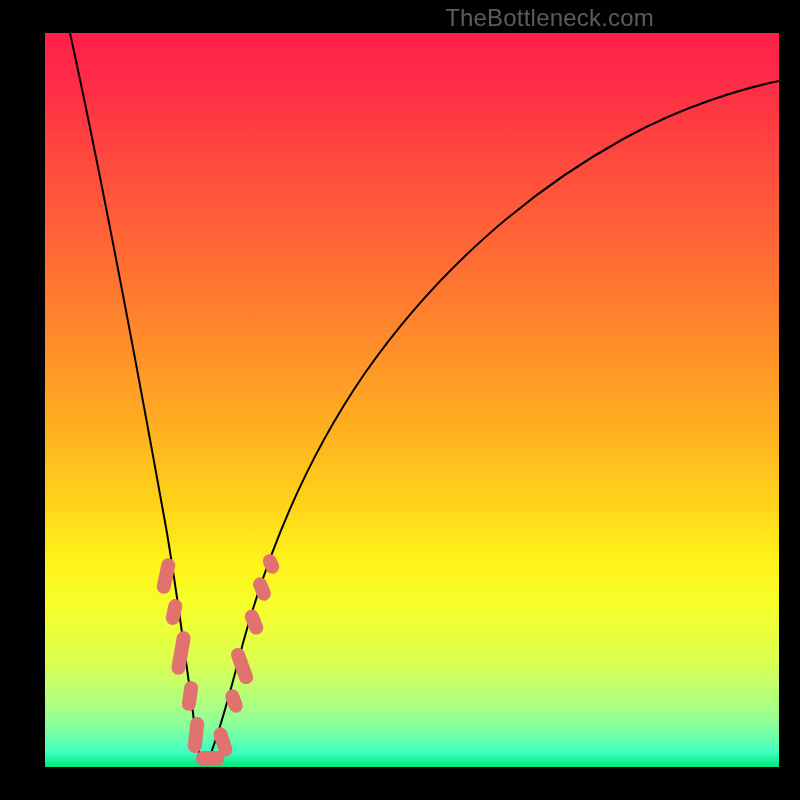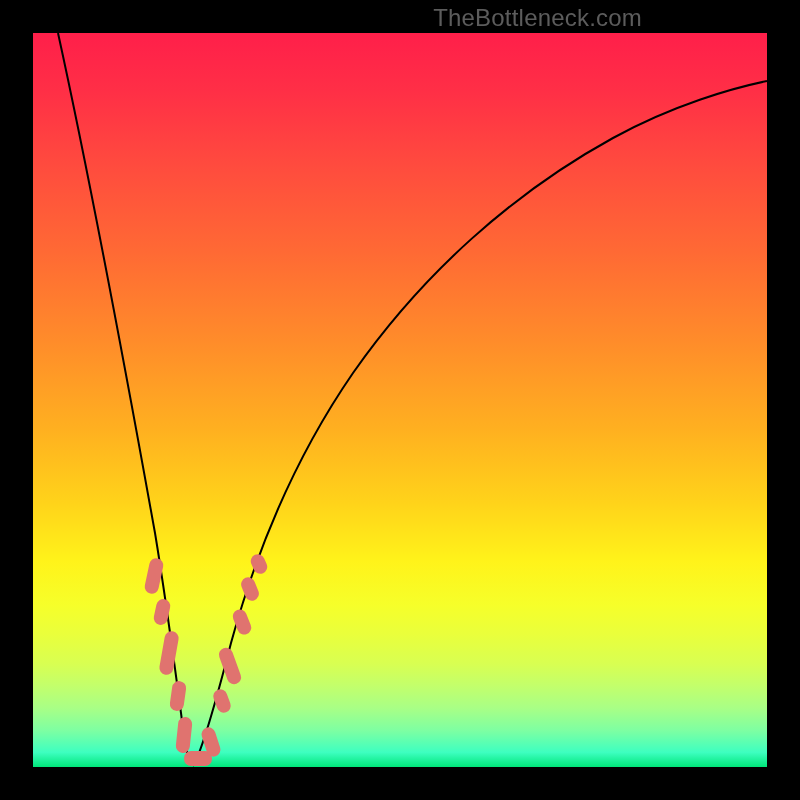--- a/index.html
+++ b/index.html
@@ -7,21 +7,21 @@
     padding: 0;
     width: 800px;
     height: 800px;
     overflow: hidden;
     background: #000;
     font-family: Arial, Helvetica, sans-serif;
   }
   .frame {
     position: absolute;
     top: 0;
-    left: 0;
+    left: 12px;
     width: 652px;
     height: 800px;
     background: #000;
   }
   .plot-area {
     position: absolute;
     top: 33px;
     left: 33px;
     width: 734px;
     height: 734px;

